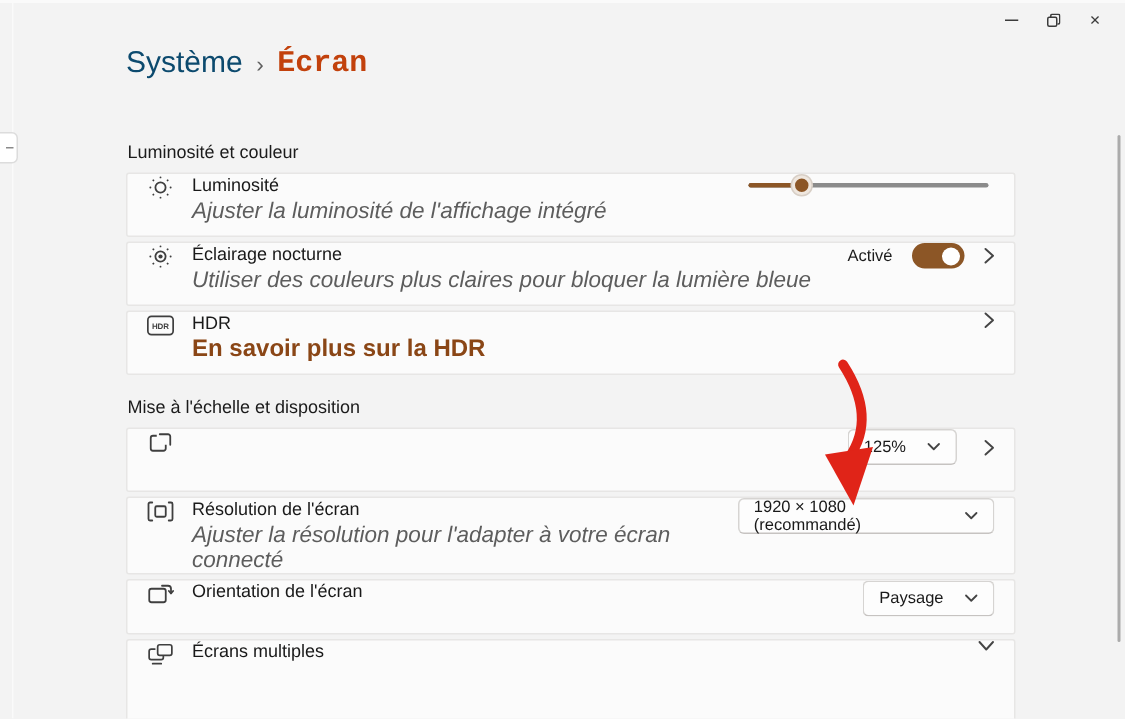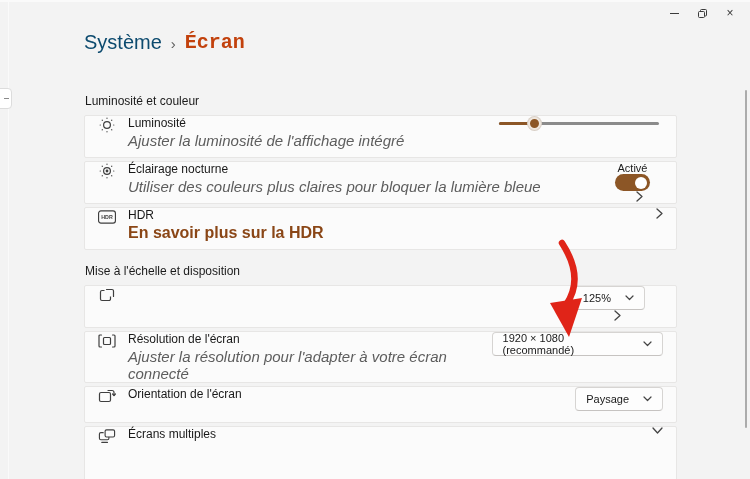--- a/index.html
+++ b/index.html
@@ -32,21 +32,21 @@
     box-sizing:border-box;background:#fbfbfb;border:1px solid #e7e6e5;border-radius:2px;
     display:flex;align-items:flex-start;padding:0 13px 0 13px;margin-bottom:3px;
   }
   .h43{height:43px;} .h40{height:52px;} .h37{height:37px;} .h42{height:60px;}
   .icon{width:18px;height:18px;margin-right:12px;flex:0 0 auto;display:flex;align-items:center;justify-content:center;}
   .icon svg{display:block;}
   .rowtext{display:flex;flex-direction:column;gap:2px;}
   .title{font-size:12px;color:#191919;}
   .sub{font-size:15px;color:#5d5d5d;font-style:italic;}
   .hdrlink{font-size:16px;font-weight:700;color:#8a4616;}
-  .right{margin-left:auto;display:flex;align-items:center;flex-direction:column;}
+  .right{margin-left:auto;display:flex;align-items:center;}
 
   .chev{color:#454545;display:flex;align-items:center;}
 
   
   .slider{width:160px;height:14px;position:relative;margin-right:4px;}
   .slider .track{position:absolute;top:6px;left:0;width:100%;height:3px;border-radius:2px;background:#8b8b8b;}
   .slider .fill{position:absolute;top:6px;left:0;height:3px;border-radius:2px;background:#8c5626;}
   .slider .thumb{position:absolute;top:1px;width:9px;height:9px;border-radius:50%;background:#8c5626;border:2px solid #efe7df;box-shadow:0 0 0 1px #d8cfc6;}
 
   

